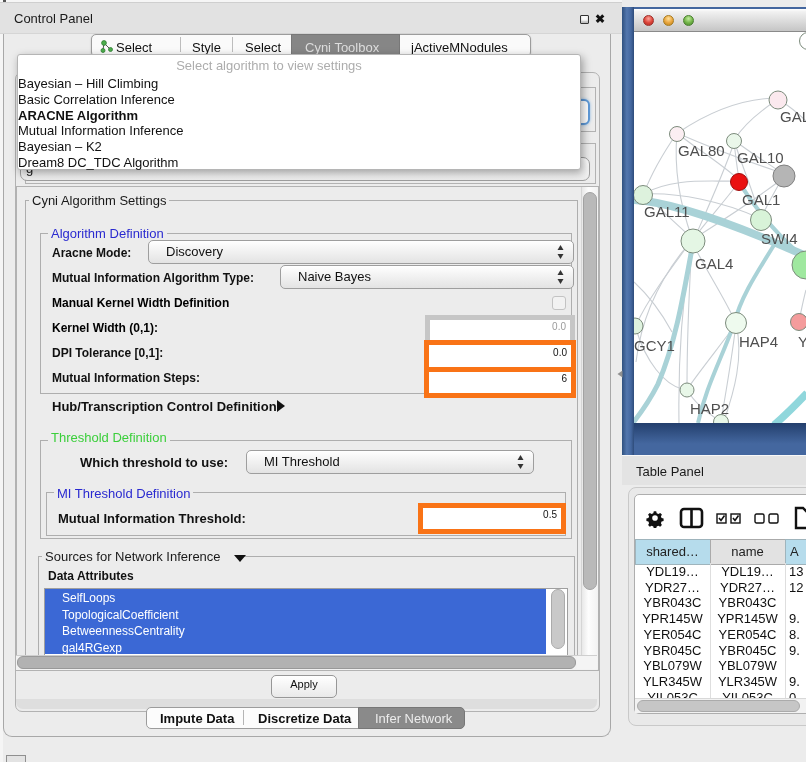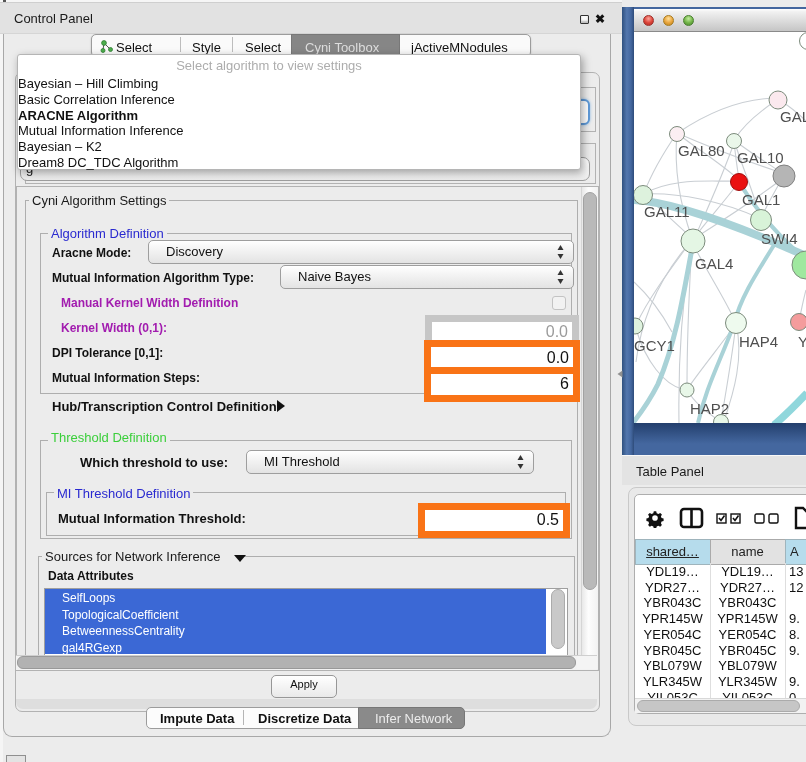--- a/index.html
+++ b/index.html
@@ -1,23 +1,23 @@
 <!DOCTYPE html>
 <html><head>
 <meta charset="utf-8">
 <style>
 html,body{margin:0;padding:0;}
 body{width:806px;height:762px;background:#ececec;font-family:"Liberation Sans",sans-serif;position:relative;overflow:hidden;}
 .abs{position:absolute;}
 .lbl{font-size:12px;font-weight:bold;color:#111;text-align:right;}
-.dis{color:#a21caf;margin-left:9px;}
+.dis{color:#000000;}
 .combo{position:absolute;border:1px solid #9e9e9e;border-radius:5px;background:linear-gradient(180deg,#ffffff 0%,#f2f2f2 45%,#e3e3e3 100%);box-shadow:inset 0 1px 0 #fff;margin-left:8px;}
 .combo .ctext{position:absolute;left:17px;top:3px;font-size:13px;color:#111;}
 .carrow{position:absolute;right:9px;top:4px;width:7px;height:14px;}
-.tfield{position:absolute;border:7px solid #f97316;background:#fff;font-size:16px;color:#111;text-align:right;}
+.tfield{position:absolute;border:5px solid #f97316;background:#fff;font-size:10px;color:#111;text-align:right;}
 .gbox{position:absolute;border:1px solid #aeaeae;}
 .gtitle{position:absolute;background:#ececec;padding:0 3px;font-size:13px;}
 .tabtext{font-size:13px;color:#111;}
 </style>
 </head>
 <body>
 
 <div class="abs" style="left:0;top:0;width:622px;height:762px;background:#ececec;"></div>
 <div class="abs" style="left:0;top:33px;width:3px;height:729px;background:#f5f5f5;"></div>
 <div class="abs" style="left:3px;top:33px;width:606px;height:703px;border:1px solid #a8a8a8;border-top:none;border-radius:0 0 9px 9px;background:#ececec;"></div>
@@ -252,21 +252,21 @@
 <rect x="1" y="1" width="9" height="9" rx="1.5" fill="none" stroke="#111" stroke-width="1.4"></rect>
 <rect x="15" y="1" width="9" height="9" rx="1.5" fill="none" stroke="#111" stroke-width="1.4"></rect>
 </svg>
 <svg class="abs" style="left:794px;top:506px;" width="14" height="24" viewBox="0 0 14 24">
 <path d="M2 2 L9 2 L14 7 L14 22 L2 22 Z" fill="none" stroke="#111" stroke-width="2.4"></path>
 </svg>
 
 <div class="abs" style="left:635px;top:539px;width:75px;height:24px;background:#b6dcec;border:1px solid #9fb4bc;border-right:none;"></div>
 <div class="abs" style="left:710px;top:539px;width:75px;height:24px;background:#e2e2e2;border:1px solid #aaa;border-right:none;"></div>
 <div class="abs" style="left:785px;top:539px;width:21px;height:24px;background:#b6dcec;border:1px solid #9fb4bc;border-right:none;"></div>
-<div class="abs" style="left:635px;top:544px;width:75px;text-align:center;font-size:13px;color:#222;text-decoration:underline;">shared…</div>
+<div class="abs" style="left:635px;top:544px;width:75px;text-align:center;font-size:13px;color:#222;">shared…</div>
 <div class="abs" style="left:710px;top:544px;width:75px;text-align:center;font-size:13px;color:#222;">name</div>
 <div class="abs" style="left:790px;top:544px;width:16px;font-size:13px;color:#222;overflow:hidden;">A</div>
 
 <div class="abs" style="left:710px;top:563px;width:1px;height:136px;background:#dedede;"></div>
 <div class="abs" style="left:785px;top:563px;width:1px;height:136px;background:#dedede;"></div>
 <div class="abs" style="left:635px;top:564px;width:75px;text-align:center;font-size:13px;color:#111;line-height:15.7px;">YDL19…<br>YDR27…<br>YBR043C<br>YPR145W<br>YER054C<br>YBR045C<br>YBL079W<br>YLR345W<br>YIL053C</div>
 <div class="abs" style="left:710px;top:564px;width:75px;text-align:center;font-size:13px;color:#111;line-height:15.7px;">YDL19…<br>YDR27…<br>YBR043C<br>YPR145W<br>YER054C<br>YBR045C<br>YBL079W<br>YLR345W<br>YIL053C</div>
 <div class="abs" style="left:789px;top:564px;width:20px;font-size:13px;color:#111;line-height:15.7px;overflow:hidden;">13<br>12<br>&nbsp;<br>9.<br>8.<br>9.<br>&nbsp;<br>9.<br>0.</div>
 
 <div class="abs" style="left:635px;top:698px;width:171px;height:14px;background:#f2f2f2;border-top:1px solid #d8d8d8;"></div>

